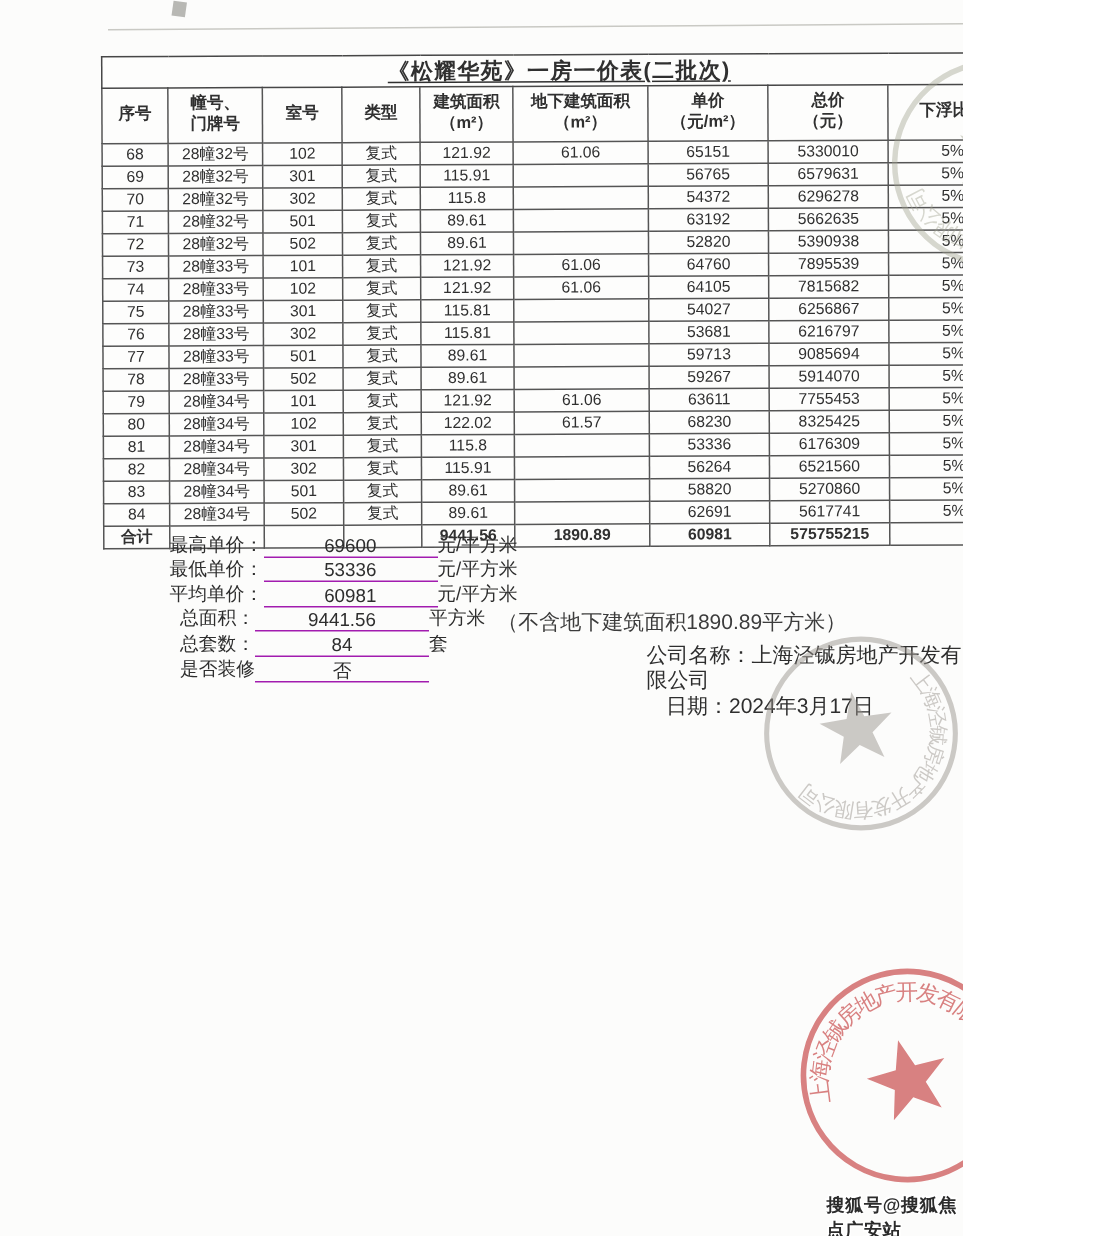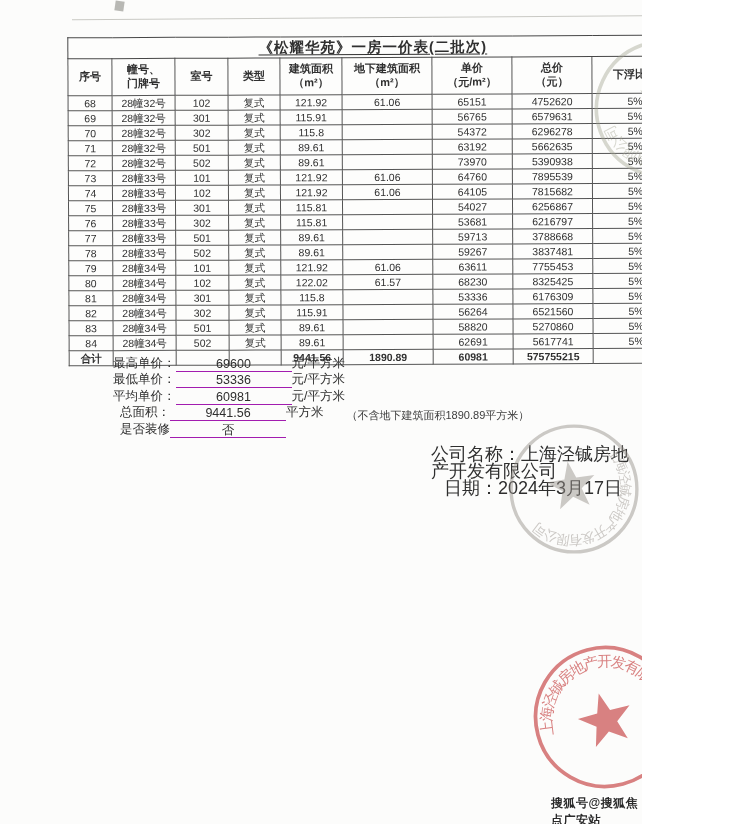--- a/index.html
+++ b/index.html
@@ -42,24 +42,24 @@
   
   .summary { position:absolute; left:113px; top:355px; font-size:12.5px; }
   .sum-line { display:flex; align-items:flex-end; height:16.6px; white-space:nowrap; }
   .sum-line.indent { padding-left:7px; }
   .sum-label { }
   .sum-value {
     display:inline-block; min-width:116px; text-align:center;
     border-bottom:1px solid #a21caf; line-height:14px;
   }
   .sum-unit { margin-left:0; }
-  .sum-note { font-size:11px; margin-left:23px; color:#3c3c3c; align-self:center; margin-top:4px; }
-
-  
-  .company { position:absolute; left:431px; top:446px; font-size:18px; line-height:17px; }
+  .sum-note { font-size:14px; margin-left:8px; color:#3c3c3c; align-self:center; margin-top:4px; }
+
+  
+  .company { position:absolute; left:431px; top:428px; font-size:14px; line-height:17px; }
   .company .date-line { padding-left:13px; }
 
   
   .stamp { position:absolute; pointer-events:none; }
   .stamp svg { display:block; width:100%; height:100%; }
   #stamp-top    { left:591px; top:36px;  width:146px; height:146px; opacity:.42; transform:rotate(160deg); }
   #stamp-mid    { left:506px; top:421px; width:136px; height:136px; opacity:.48; transform:rotate(135deg); }
   #stamp-bottom { left:530px; top:642px; width:150px; height:150px; opacity:.78; transform:rotate(-15deg); }
 
   
@@ -114,21 +114,21 @@
     </thead>
     <tbody id="table-body">
         <tr>
           <td>68</td>
           <td>28幢32号</td>
           <td>102</td>
           <td>复式</td>
           <td>121.92</td>
           <td>61.06</td>
           <td>65151</td>
-          <td>4752620</td>
+          <td>5330010</td>
           <td>5%</td>
         </tr>
         <tr>
           <td>69</td>
           <td>28幢32号</td>
           <td>301</td>
           <td>复式</td>
           <td>115.91</td>
           <td></td>
           <td>56765</td>
@@ -157,21 +157,21 @@
           <td>5662635</td>
           <td>5%</td>
         </tr>
         <tr>
           <td>72</td>
           <td>28幢32号</td>
           <td>502</td>
           <td>复式</td>
           <td>89.61</td>
           <td></td>
-          <td>73970</td>
+          <td>52820</td>
           <td>5390938</td>
           <td>5%</td>
         </tr>
         <tr>
           <td>73</td>
           <td>28幢33号</td>
           <td>101</td>
           <td>复式</td>
           <td>121.92</td>
           <td>61.06</td>
@@ -213,32 +213,32 @@
           <td>5%</td>
         </tr>
         <tr>
           <td>77</td>
           <td>28幢33号</td>
           <td>501</td>
           <td>复式</td>
           <td>89.61</td>
           <td></td>
           <td>59713</td>
-          <td>3788668</td>
+          <td>9085694</td>
           <td>5%</td>
         </tr>
         <tr>
           <td>78</td>
           <td>28幢33号</td>
           <td>502</td>
           <td>复式</td>
           <td>89.61</td>
           <td></td>
           <td>59267</td>
-          <td>3837481</td>
+          <td>5914070</td>
           <td>5%</td>
         </tr>
         <tr>
           <td>79</td>
           <td>28幢34号</td>
           <td>101</td>
           <td>复式</td>
           <td>121.92</td>
           <td>61.06</td>
           <td>63611</td>
@@ -328,20 +328,25 @@
       <div class="sum-line">
         <span class="sum-label">平均单价：</span>
         <span class="sum-value">60981</span>
         <span class="sum-unit">元/平方米</span>
       </div>
       <div class="sum-line indent">
         <span class="sum-label">总面积：</span>
         <span class="sum-value">9441.56</span>
         <span class="sum-unit">平方米</span>
         <span class="sum-note">（不含地下建筑面积1890.89平方米）</span>
+      </div>
+      <div class="sum-line indent">
+        <span class="sum-label">总套数：</span>
+        <span class="sum-value">84</span>
+        <span class="sum-unit">套</span>
       </div>
       <div class="sum-line indent">
         <span class="sum-label">是否装修</span>
         <span class="sum-value">否</span>
       </div>
     </div>
 
   <div class="company">
     <div class="company-line">
       <span>公司名称：</span><span>上海泾铖房地产开发有限公司</span>

